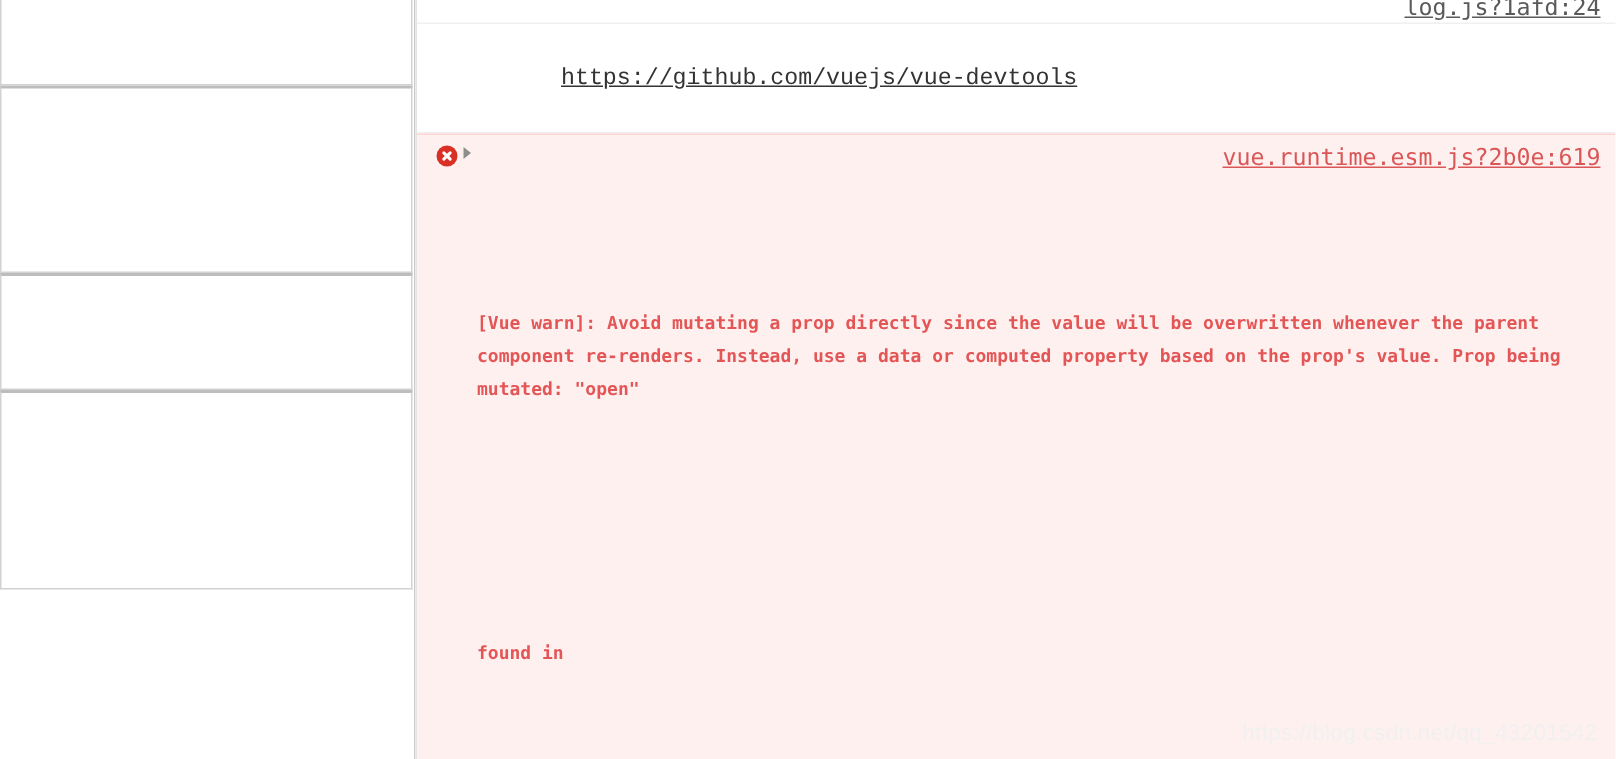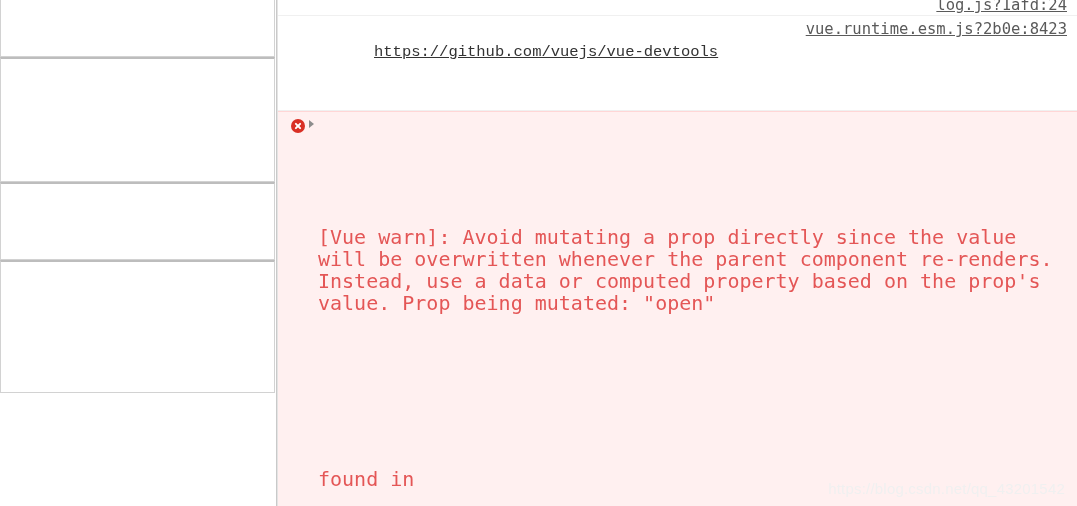--- a/index.html
+++ b/index.html
@@ -151,24 +151,25 @@
     top: 8px;
     width: 0;
     height: 0;
     border-left: 5px solid #8d8d8d;
     border-top: 4px solid transparent;
     border-bottom: 4px solid transparent;
   }
 
   .err-text {
     display: block;
-    font-size: 20px;
+    font-size: 12px;
     line-height: 22px;
     white-space: pre-wrap;
     word-break: break-word;
+    font-weight: bold;
   }
   .err-blank { display: block; height: 22px; }
 
   
   .watermark {
     position: absolute;
     right: 12px;
     bottom: 9px;
     font-family: "Liberation Sans", sans-serif;
     font-size: 15px;
@@ -194,38 +195,38 @@
 
   <div class="console-pane">
 
     <div class="console-row row-hmr">
       
       <span class="link">log.js?1afd:24</span>
     </div>
 
     <div class="console-row row-info">
       <span class="url">https://github.com/vuejs/vue-devtools</span>
-      <span class="link">vue.runtime.esm.js?2b0e:8423</span>
     </div>
 
     <div class="console-row row-error">
       <span class="err-icon"></span>
       <span class="disclosure"></span>
 
       <span class="err-text">[Vue warn]: Avoid mutating a prop directly since the value will be overwritten whenever the parent component re-renders. Instead, use a data or computed property based on the prop's value. Prop being mutated: "open"</span>
 
       <span class="err-blank"></span>
 
       <span class="err-text">found in</span>
 
       
 
       
       
       
       
 
+      <span class="link">vue.runtime.esm.js?2b0e:619</span>
     </div>
 
     <div class="watermark">https://blog.csdn.net/qq_43201542</div>
   </div>
 
 </div>
 
 </body></html>

